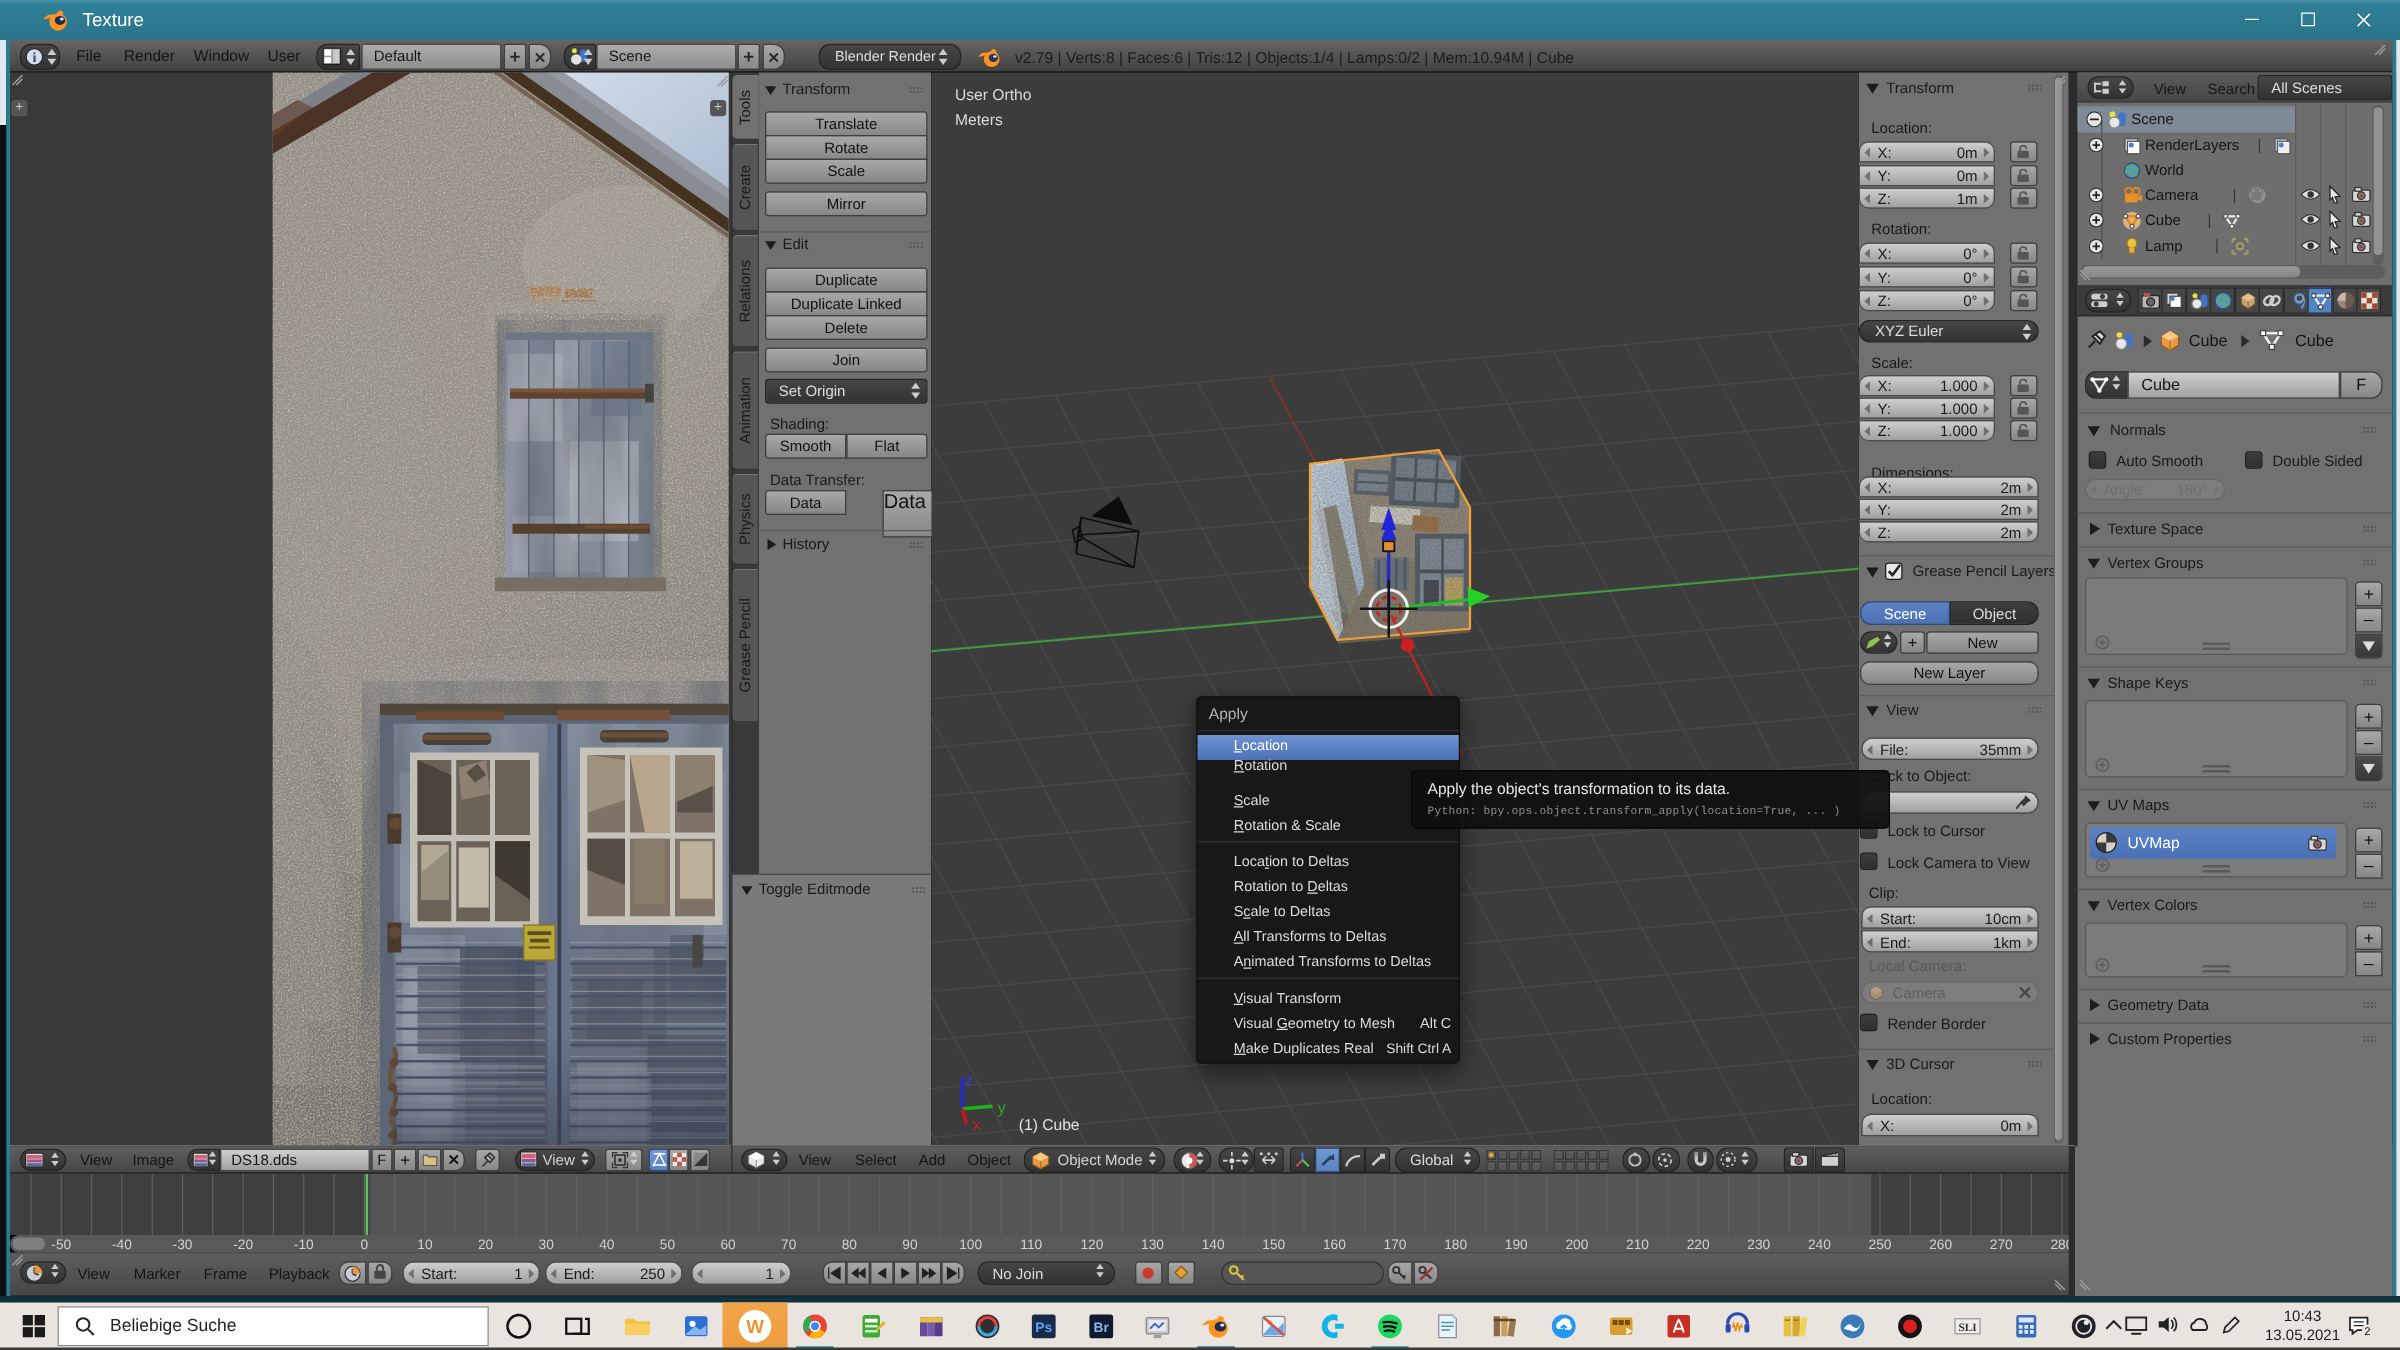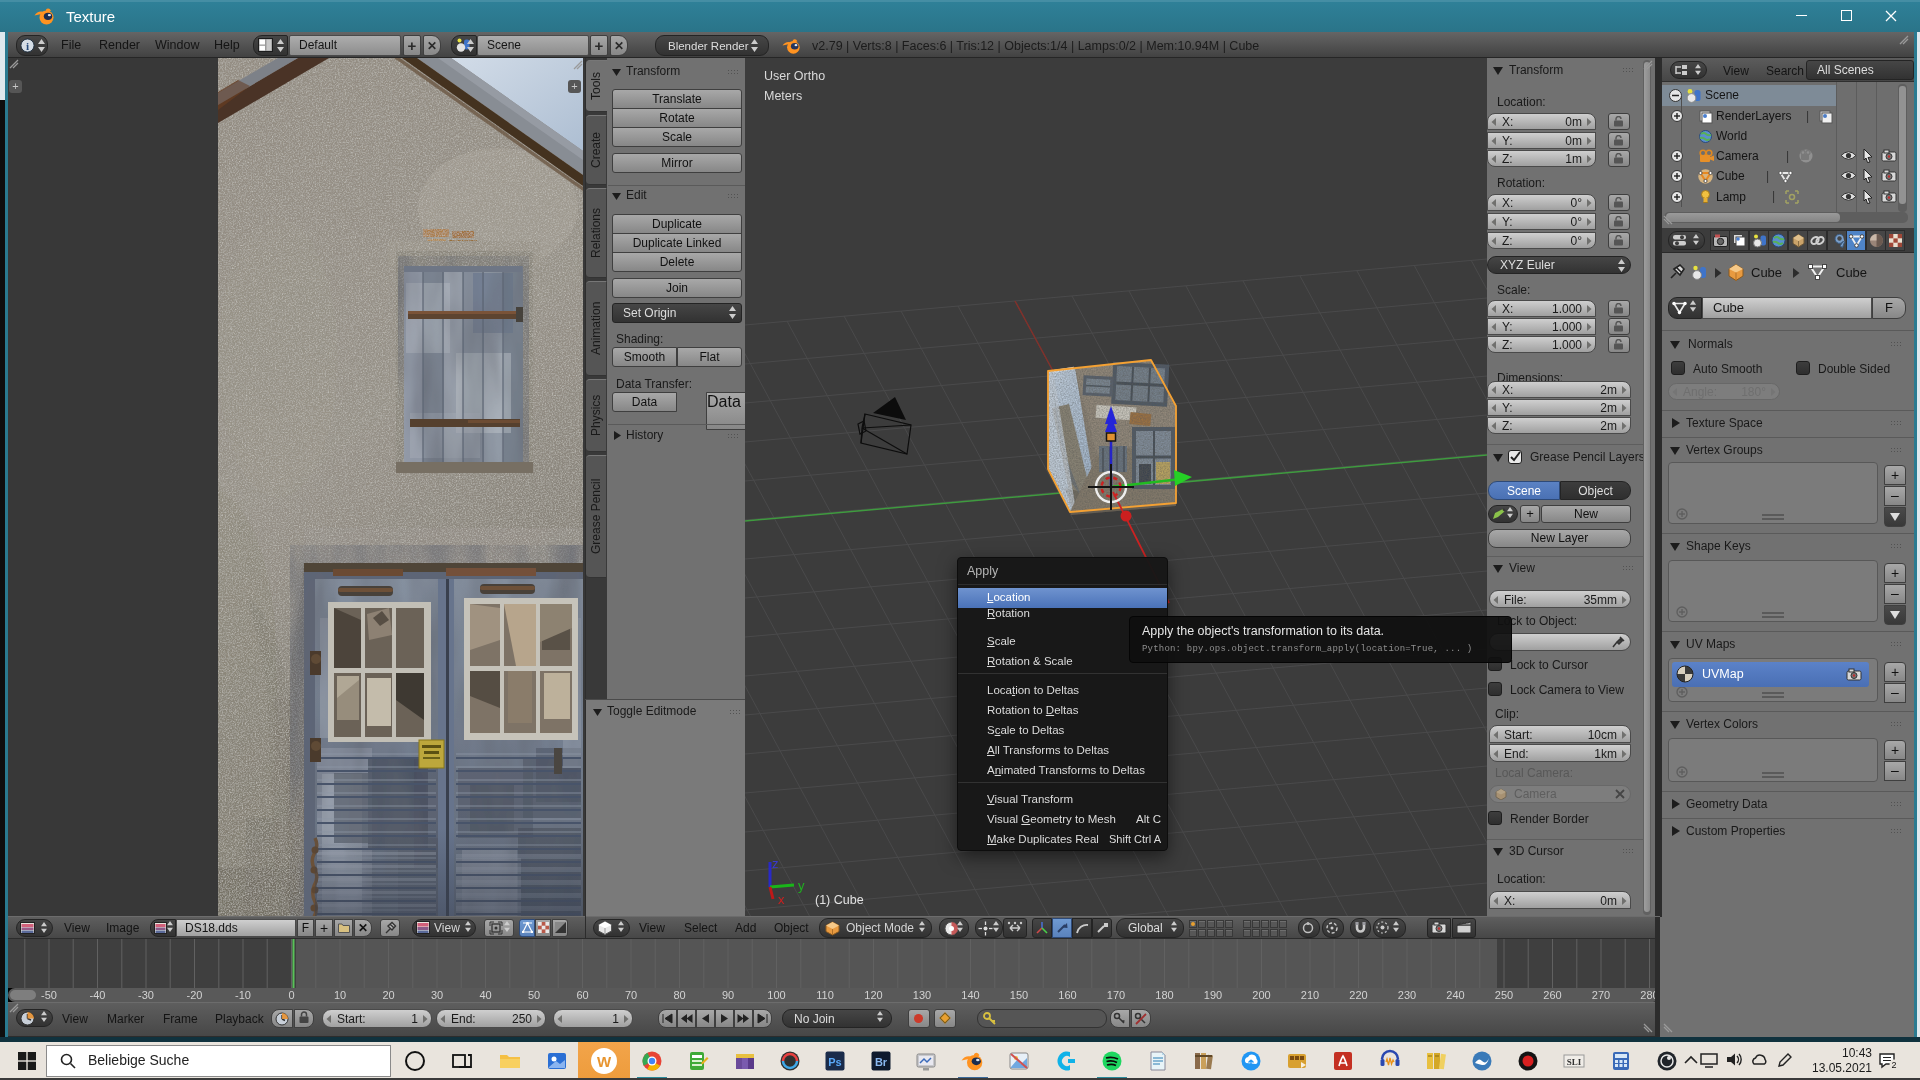--- a/index.html
+++ b/index.html
@@ -32,21 +32,21 @@
 <svg class="a" style="left:20px;top:38px" width="15" height="15" viewBox="0 0 16 16">
     <circle cx="8" cy="8" r="7" fill="#d5dde6" stroke="#1a2a3a"></circle>
     <text x="8" y="12.5" font-size="12" font-weight="bold" text-anchor="middle" fill="#274a7a" font-family="Liberation Serif">i</text>
   </svg>
 <svg class="a" style="left:37px;top:39px" width="9" height="13" viewBox="0 0 9 13">
     <path d="M4.5 0 L8 5 L1 5 Z M4.5 13 L8 8 L1 8 Z" fill="#ccc"></path>
   </svg>
 <div class="lbl" style="left:61px;top:38px;font-size:12.5px">File</div>
 <div class="lbl" style="left:99px;top:38px;font-size:12.5px">Render</div>
 <div class="lbl" style="left:155px;top:38px;font-size:12.5px">Window</div>
-<div class="lbl" style="left:214px;top:38px;font-size:12.5px">Help</div>
+<div class="lbl" style="left:214px;top:38px;font-size:12.5px">User</div>
 <div class="dk" style="left:253px;top:35px;width:35px;height:21px;border-radius:9px 2px 2px 9px"></div>
 <svg class="a" style="left:258px;top:38px" width="15" height="14">
     <rect x="0.5" y="0.5" width="14" height="13" fill="#9a9a9a" stroke="#1c1c1c"></rect>
     <rect x="1.5" y="1.5" width="5.5" height="5" fill="#fff"></rect>
     <rect x="1.5" y="7.8" width="5.5" height="4.7" fill="#fff"></rect>
     <rect x="8.5" y="1.5" width="4.8" height="11" fill="#c9c9c9"></rect>
   </svg>
 <svg class="a" style="left:276px;top:39px" width="9" height="13" viewBox="0 0 9 13">
     <path d="M4.5 0 L8 5 L1 5 Z M4.5 13 L8 8 L1 8 Z" fill="#ccc"></path>
   </svg>
@@ -1848,21 +1848,21 @@
 <svg class="a" style="left:1726px;top:1052px" width="17" height="15">
     <path d="M1 5 L5 5 L9 1.5 L9 13.5 L5 10 L1 10 Z" fill="#222"></path>
     <path d="M11 4 A5 5 0 0 1 11 11 M13 2 A8 8 0 0 1 13 13" stroke="#222" stroke-width="1.4" fill="none"></path>
   </svg>
 <svg class="a" style="left:1750px;top:1054px" width="18" height="12">
     <path d="M4 10 A3.5 3.5 0 0 1 5.5 4 A5 5 0 0 1 15 5.5 A3 3 0 0 1 14.5 10 Z" fill="none" stroke="#222" stroke-width="1.5"></path>
   </svg>
 <svg class="a" style="left:1777px;top:1052px" width="16" height="16">
     <path d="M2 14 L6 13 L14 5 L11 2 L3 10 Z M11 2 L14 5" stroke="#222" stroke-width="1.4" fill="none"></path>
   </svg>
-<div class="a" style="left:1812px;top:1046px;width:60px;font-size:12px;color:#1a1a1a;text-align:right">10:43</div>
+<div class="a" style="left:1812px;top:1046px;width:60px;font-size:12px;color:#1a1a1a;text-align:center">10:43</div>
 <div class="a" style="left:1799px;top:1061px;width:86px;font-size:12px;color:#1a1a1a;text-align:center">13.05.2021</div>
 <svg class="a" style="left:1878px;top:1052px" width="20" height="18">
     <path d="M2 2 L16 2 L16 12 L8 12 L4 15 L4 12 L2 12 Z" fill="#fff" stroke="#222" stroke-width="1.4"></path>
     <g stroke="#222">
       <line x1="5" y1="5.5" x2="13" y2="5.5"></line>
       <line x1="5" y1="8.5" x2="13" y2="8.5"></line>
     </g>
     <circle cx="16" cy="12" r="4.5" fill="#e9e4dd"></circle>
     <text x="16" y="16" font-size="9" fill="#111" text-anchor="middle" font-family="Liberation Sans">2</text>
   </svg>

